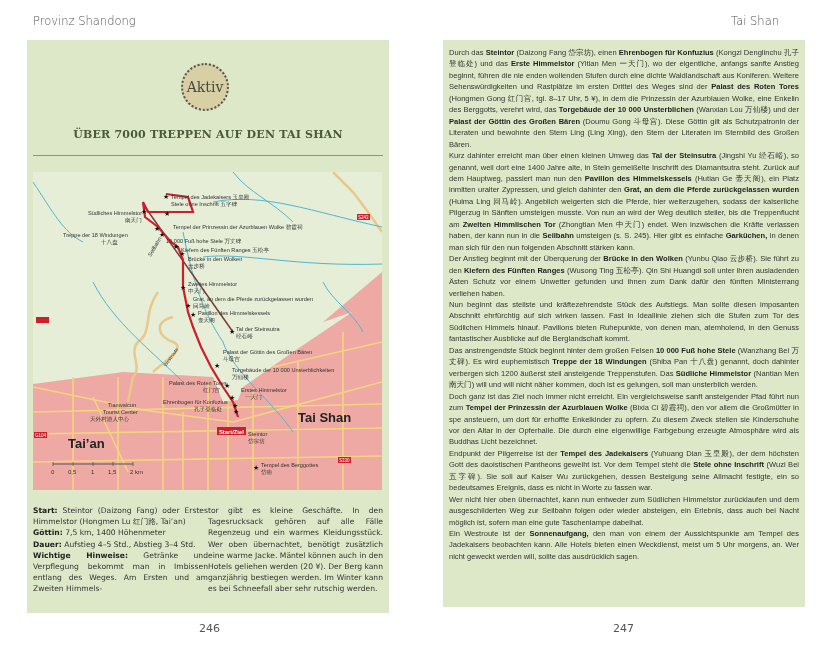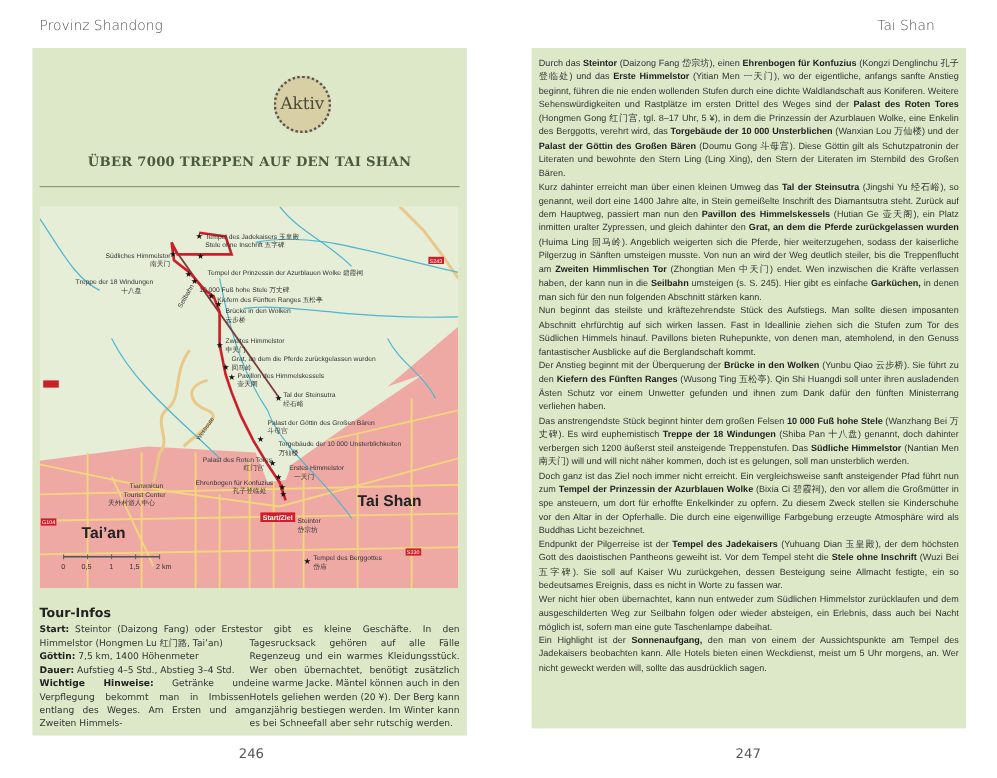--- a/index.html
+++ b/index.html
@@ -8,21 +8,21 @@
   .rh-left { left:33px; }
   .rh-right { right:52px; }
   .page-num { position:absolute; top:622px; font-size:11px; color:#555; font-family:"DejaVu Sans", sans-serif; }
   .pn-left { left:199px; }
   .pn-right { left:613px; }
 
   .box { position:absolute; background:#dde8c8; }
   .box-left { left:27px; top:40px; width:362px; height:573px; }
   .box-right { left:443px; top:40px; width:362px; height:567px; }
 
-  .badge { position:absolute; left:181px; top:63px; width:48px; height:48px; border-radius:50%; background:#d8cfa4; border:2px dotted #555; box-sizing:border-box; display:flex; align-items:center; justify-content:center; font-family:"DejaVu Serif", serif; font-size:14px; color:#4a4a3c;margin-left:47px; }
+  .badge { position:absolute; left:181px; top:63px; width:48px; height:48px; border-radius:50%; background:#d8cfa4; border:2px dotted #555; box-sizing:border-box; display:flex; align-items:center; justify-content:center; font-family:"DejaVu Serif", serif; font-size:14px; color:#4a4a3c; }
   .box-title { position:absolute; left:27px; width:362px; top:128px; text-align:center; font-family:"DejaVu Serif", serif; font-weight:bold; font-size:11px; color:#4b5a3d; letter-spacing:0.2px; }
   .box-rule { position:absolute; left:33px; top:155px; width:350px; height:1px; background:#8a9a78; }
 
   .map { position:absolute; left:33px; top:172px; width:349px; height:318px; overflow:hidden; background:#e6eed8; }
   .map svg { display:block; }
   .map-lbl { font-family:"Liberation Sans", sans-serif; font-size:5.6px; fill:#333; }
   .map-city { font-family:"Liberation Sans", sans-serif; font-size:13px; font-weight:bold; fill:#222; }
   .map-scale { font-family:"Liberation Sans", sans-serif; font-size:6px; fill:#333; }
 
   .tour { position:absolute; left:33px; top:505px; width:350px; font-family:"DejaVu Sans", sans-serif; font-size:7.6px; line-height:11.2px; color:#333; }
@@ -172,21 +172,20 @@
     </g>
     <text class="map-scale" x="18" y="302">0</text>
     <text class="map-scale" x="35" y="302">0,5</text>
     <text class="map-scale" x="58" y="302">1</text>
     <text class="map-scale" x="75" y="302">1,5</text>
     <text class="map-scale" x="97" y="302">2 km</text>
   </svg>
 </div>
 
 <div class="tour">
-  <h3>Tour-Infos</h3>
   <div class="cols">
     <div class="col">
       <b>Start:</b>
       <span>Steintor (Daizong Fang) oder Erstes Himmelstor (Hongmen Lu 红门路, Tai’an)</span><br>
       <b>Göttin:</b>
       <span>7,5 km, 1400 Höhenmeter</span><br>
       <b>Dauer:</b>
       <span>Aufstieg 4–5 Std., Abstieg 3–4 Std.</span><br>
       <b>Wichtige Hinweise:</b>
       <span>Getränke und Verpflegung bekommt man in Imbissen entlang des Weges. Am Ersten und am Zweiten Himmels-</span>
@@ -196,21 +195,21 @@
     </div>
   </div>
 </div>
 
 <div class="page-num pn-left">246</div>
 
 <div class="box box-right"></div>
 <div class="body-text" id="body-text">
     <p><span>Durch das </span><b>Steintor</b><span> (Daizong Fang 岱宗坊), einen </span><b>Ehrenbogen für Konfuzius</b><span> (Kongzi Denglinchu 孔子登临处) und das </span><b>Erste Himmelstor</b><span> (Yitian Men 一天门), wo der eigentliche, anfangs sanfte Anstieg beginnt, führen die nie enden wollenden Stufen durch eine dichte Waldlandschaft aus Koniferen. Weitere Sehenswürdigkeiten und Rastplätze im ersten Drittel des Weges sind der </span><b>Palast des Roten Tores</b><span> (Hongmen Gong 红门宫, tgl. 8–17 Uhr, 5 ¥), in dem die Prinzessin der Azurblauen Wolke, eine Enkelin des Berggotts, verehrt wird, das </span><b>Torgebäude der 10 000 Unsterblichen</b><span> (Wanxian Lou 万仙楼) und der </span><b>Palast der Göttin des Großen Bären</b><span> (Doumu Gong 斗母宫). Diese Göttin gilt als Schutzpatronin der Literaten und bewohnte den Stern Ling (Ling Xing), den Stern der Literaten im Sternbild des Großen Bären.</span></p>
     <p><span>Kurz dahinter erreicht man über einen kleinen Umweg das </span><b>Tal der Steinsutra</b><span> (Jingshi Yu 经石峪), so genannt, weil dort eine 1400 Jahre alte, in Stein gemeißelte Inschrift des Diamantsutra steht. Zurück auf dem Hauptweg, passiert man nun den </span><b>Pavillon des Himmelskessels</b><span> (Hutian Ge 壶天阁), ein Platz inmitten uralter Zypressen, und gleich dahinter den </span><b>Grat, an dem die Pferde zurückgelassen wurden</b><span> (Huima Ling 回马岭). Angeblich weigerten sich die Pferde, hier weiterzugehen, sodass der kaiserliche Pilgerzug in Sänften umsteigen musste. Von nun an wird der Weg deutlich steiler, bis die Treppenflucht am </span><b>Zweiten Himmlischen Tor</b><span> (Zhongtian Men 中天门) endet. Wen inzwischen die Kräfte verlassen haben, der kann nun in die </span><b>Seilbahn</b><span> umsteigen (s. S. 245). Hier gibt es einfache </span><b>Garküchen,</b><span> in denen man sich für den nun folgenden Abschnitt stärken kann.</span></p>
+    <p><span>Der Anstieg beginnt mit der Überquerung der </span><b>Brücke in den Wolken</b><span> (Yunbu Qiao 云步桥). Sie führt zu den </span><b>Kiefern des Fünften Ranges</b><span> (Wusong Ting 五松亭). Qin Shi Huangdi soll unter ihren ausladenden Ästen Schutz vor einem Unwetter gefunden und ihnen zum Dank dafür den fünften Ministerrang verliehen haben.</span></p>
     <p><span>Nun beginnt das steilste und kräftezehrendste Stück des Aufstiegs. Man sollte diesen imposanten Abschnitt ehrfürchtig auf sich wirken lassen. Fast in Ideallinie ziehen sich die Stufen zum Tor des Südlichen Himmels hinauf. Pavillons bieten Ruhepunkte, von denen man, atemholend, in den Genuss fantastischer Ausblicke auf die Berglandschaft kommt.</span></p>
-    <p><span>Der Anstieg beginnt mit der Überquerung der </span><b>Brücke in den Wolken</b><span> (Yunbu Qiao 云步桥). Sie führt zu den </span><b>Kiefern des Fünften Ranges</b><span> (Wusong Ting 五松亭). Qin Shi Huangdi soll unter ihren ausladenden Ästen Schutz vor einem Unwetter gefunden und ihnen zum Dank dafür den fünften Ministerrang verliehen haben.</span></p>
     <p><span>Das anstrengendste Stück beginnt hinter dem großen Felsen </span><b>10 000 Fuß hohe Stele</b><span> (Wanzhang Bei 万丈碑). Es wird euphemistisch </span><b>Treppe der 18 Windungen</b><span> (Shiba Pan 十八盘) genannt, doch dahinter verbergen sich 1200 äußerst steil ansteigende Treppenstufen. Das </span><b>Südliche Himmelstor</b><span> (Nantian Men 南天门) will und will nicht näher kommen, doch ist es gelungen, soll man unsterblich werden.</span></p>
     <p><span>Doch ganz ist das Ziel noch immer nicht erreicht. Ein vergleichsweise sanft ansteigender Pfad führt nun zum </span><b>Tempel der Prinzessin der Azurblauen Wolke</b><span> (Bixia Ci 碧霞祠), den vor allem die Großmütter in spe ansteuern, um dort für erhoffte Enkelkinder zu opfern. Zu diesem Zweck stellen sie Kinderschuhe vor den Altar in der Opferhalle. Die durch eine eigenwillige Farbgebung erzeugte Atmosphäre wird als Buddhas Licht bezeichnet.</span></p>
     <p><span>Endpunkt der Pilgerreise ist der </span><b>Tempel des Jadekaisers</b><span> (Yuhuang Dian 玉皇殿), der dem höchsten Gott des daoistischen Pantheons geweiht ist. Vor dem Tempel steht die </span><b>Stele ohne Inschrift</b><span> (Wuzi Bei 五字碑). Sie soll auf Kaiser Wu zurückgehen, dessen Besteigung seine Allmacht festigte, ein so bedeutsames Ereignis, dass es nicht in Worte zu fassen war.</span></p>
     <p><span>Wer nicht hier oben übernachtet, kann nun entweder zum Südlichen Himmelstor zurücklaufen und dem ausgeschilderten Weg zur Seilbahn folgen oder wieder absteigen, ein Erlebnis, dass auch bei Nacht möglich ist, sofern man eine gute Taschenlampe dabeihat.</span></p>
-    <p><span>Ein Highlight ist der </span><b>Sonnenaufgang,</b><span> den man von einem der Aussichtspunkte am Tempel des Jadekaisers beobachten kann. Alle Hotels bieten einen Weckdienst, meist um 5 Uhr morgens, an. Wer nicht geweckt werden will, sollte das ausdrücklich sagen.</span></p>
+    <p><span>Ein Westroute ist der </span><b>Sonnenaufgang,</b><span> den man von einem der Aussichtspunkte am Tempel des Jadekaisers beobachten kann. Alle Hotels bieten einen Weckdienst, meist um 5 Uhr morgens, an. Wer nicht geweckt werden will, sollte das ausdrücklich sagen.</span></p>
   </div>
 <div class="page-num pn-right">247</div>
 
 </body></html>

